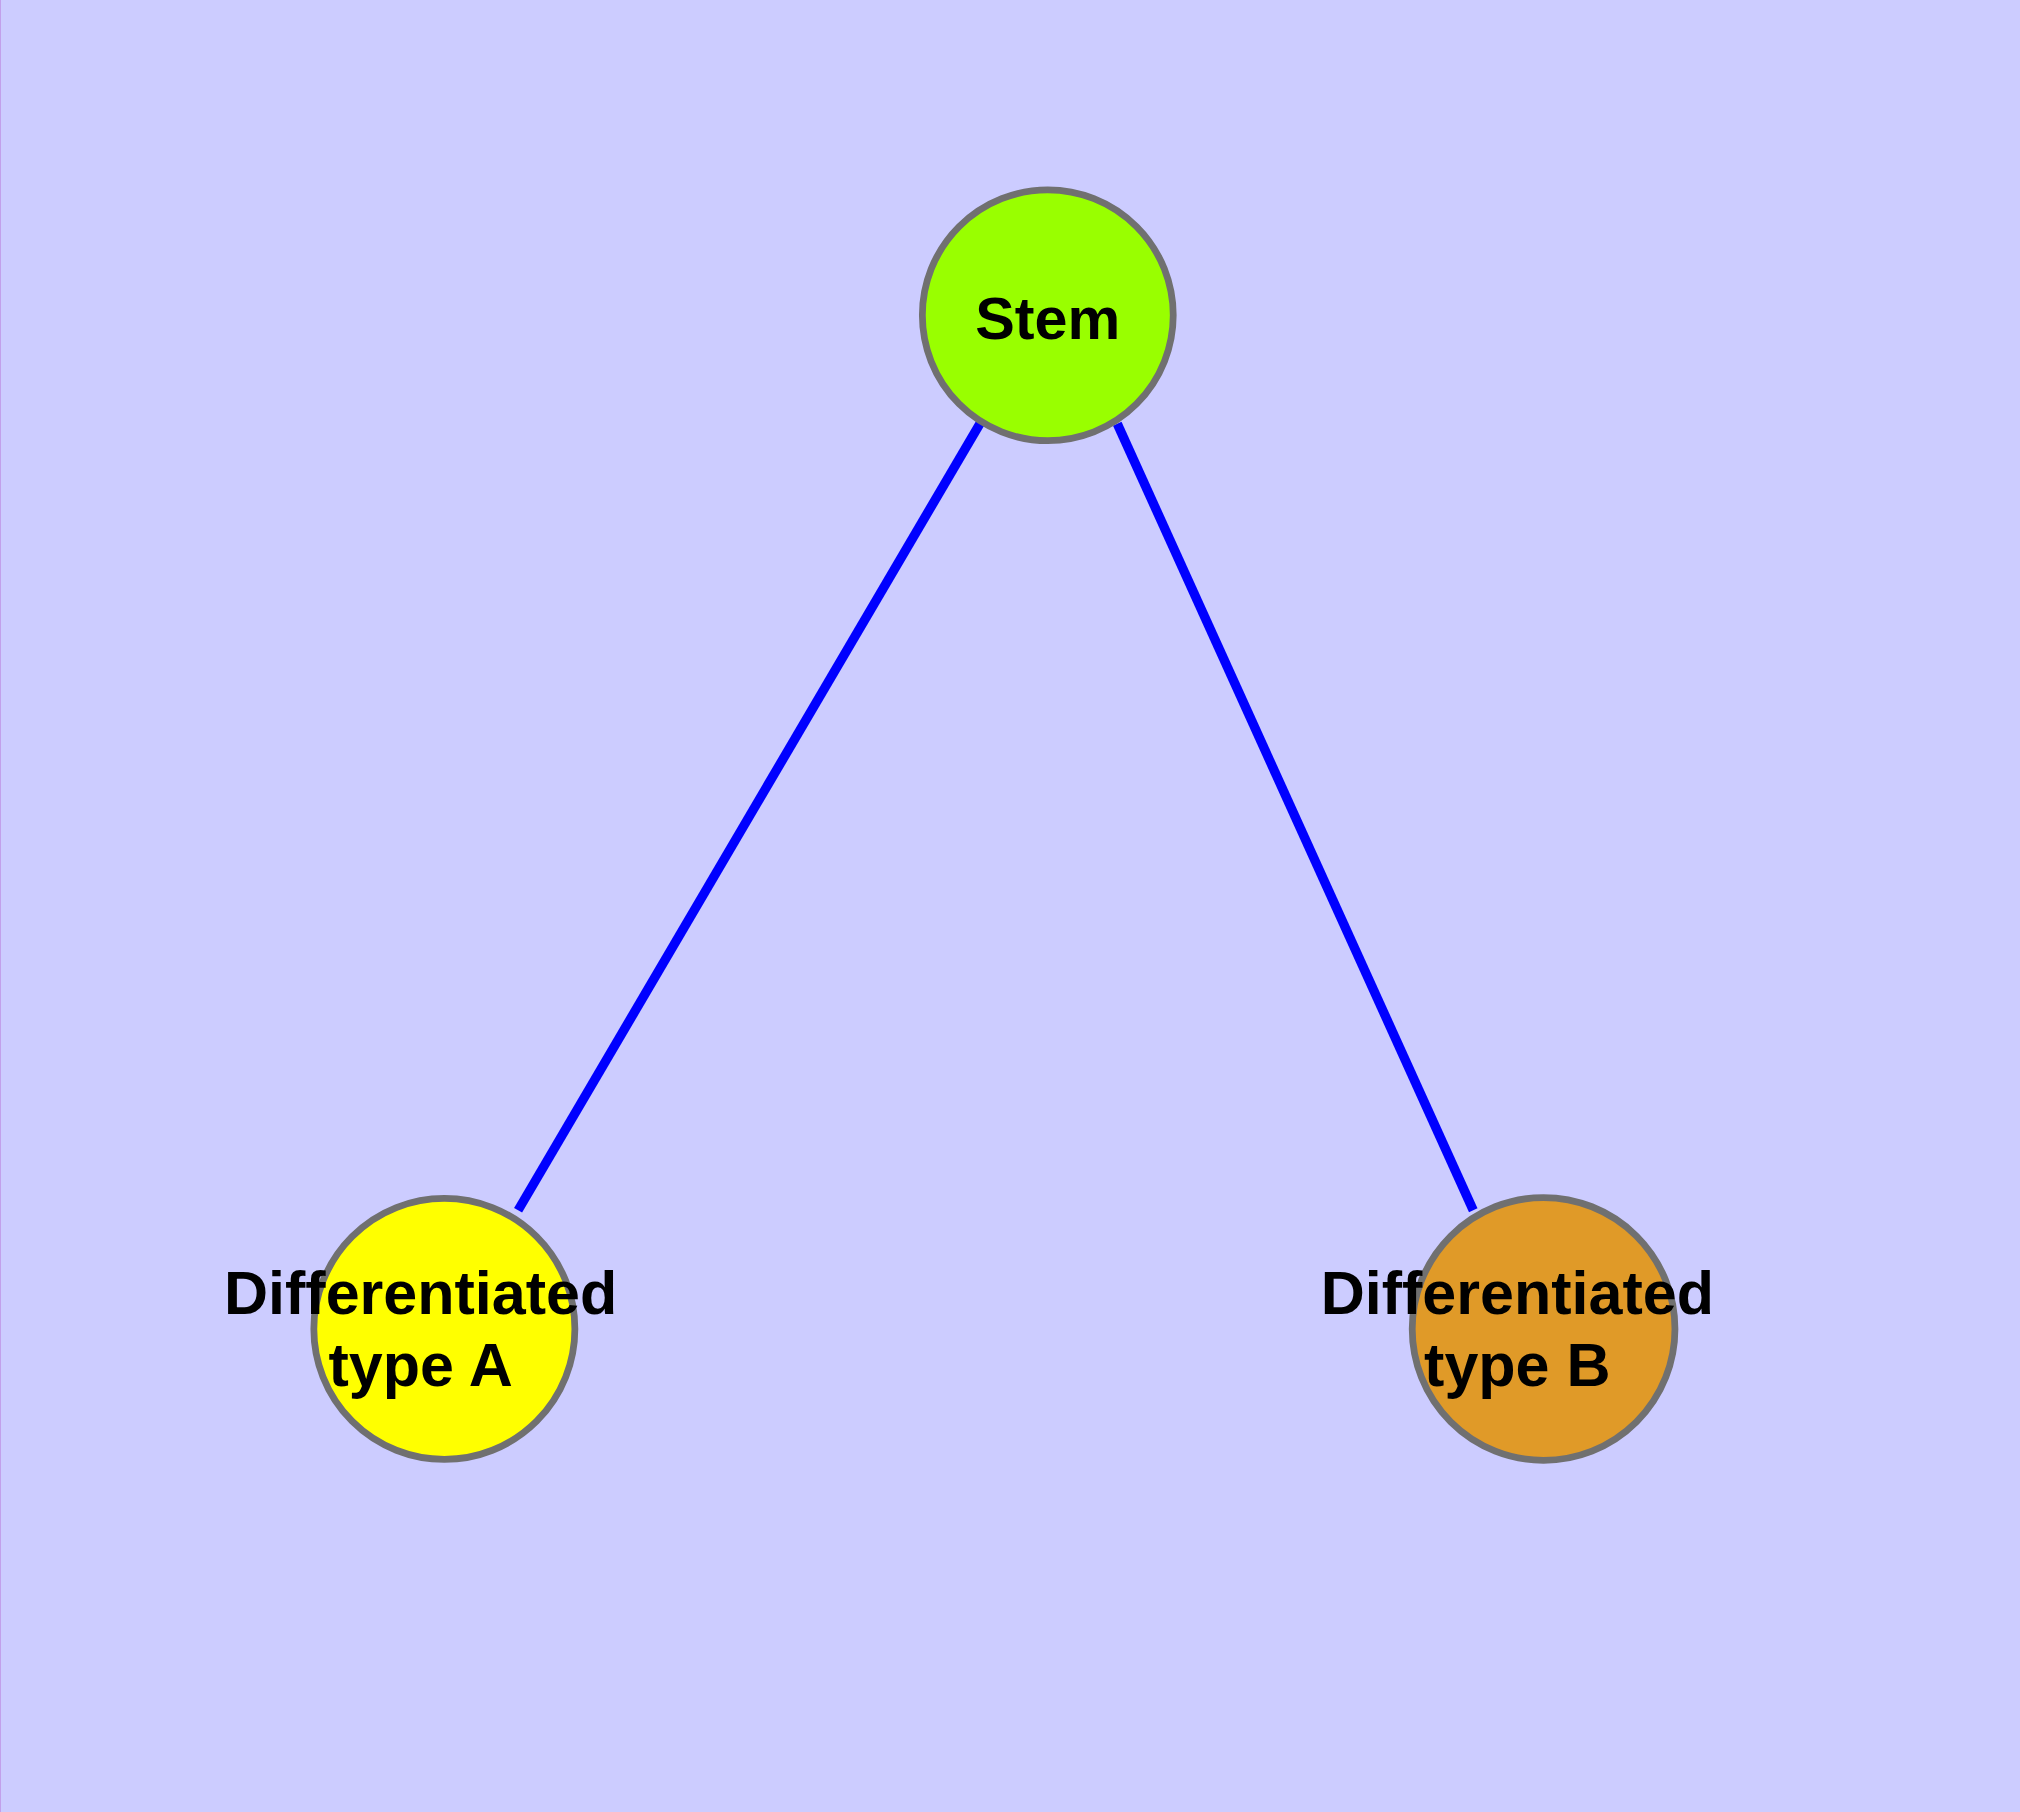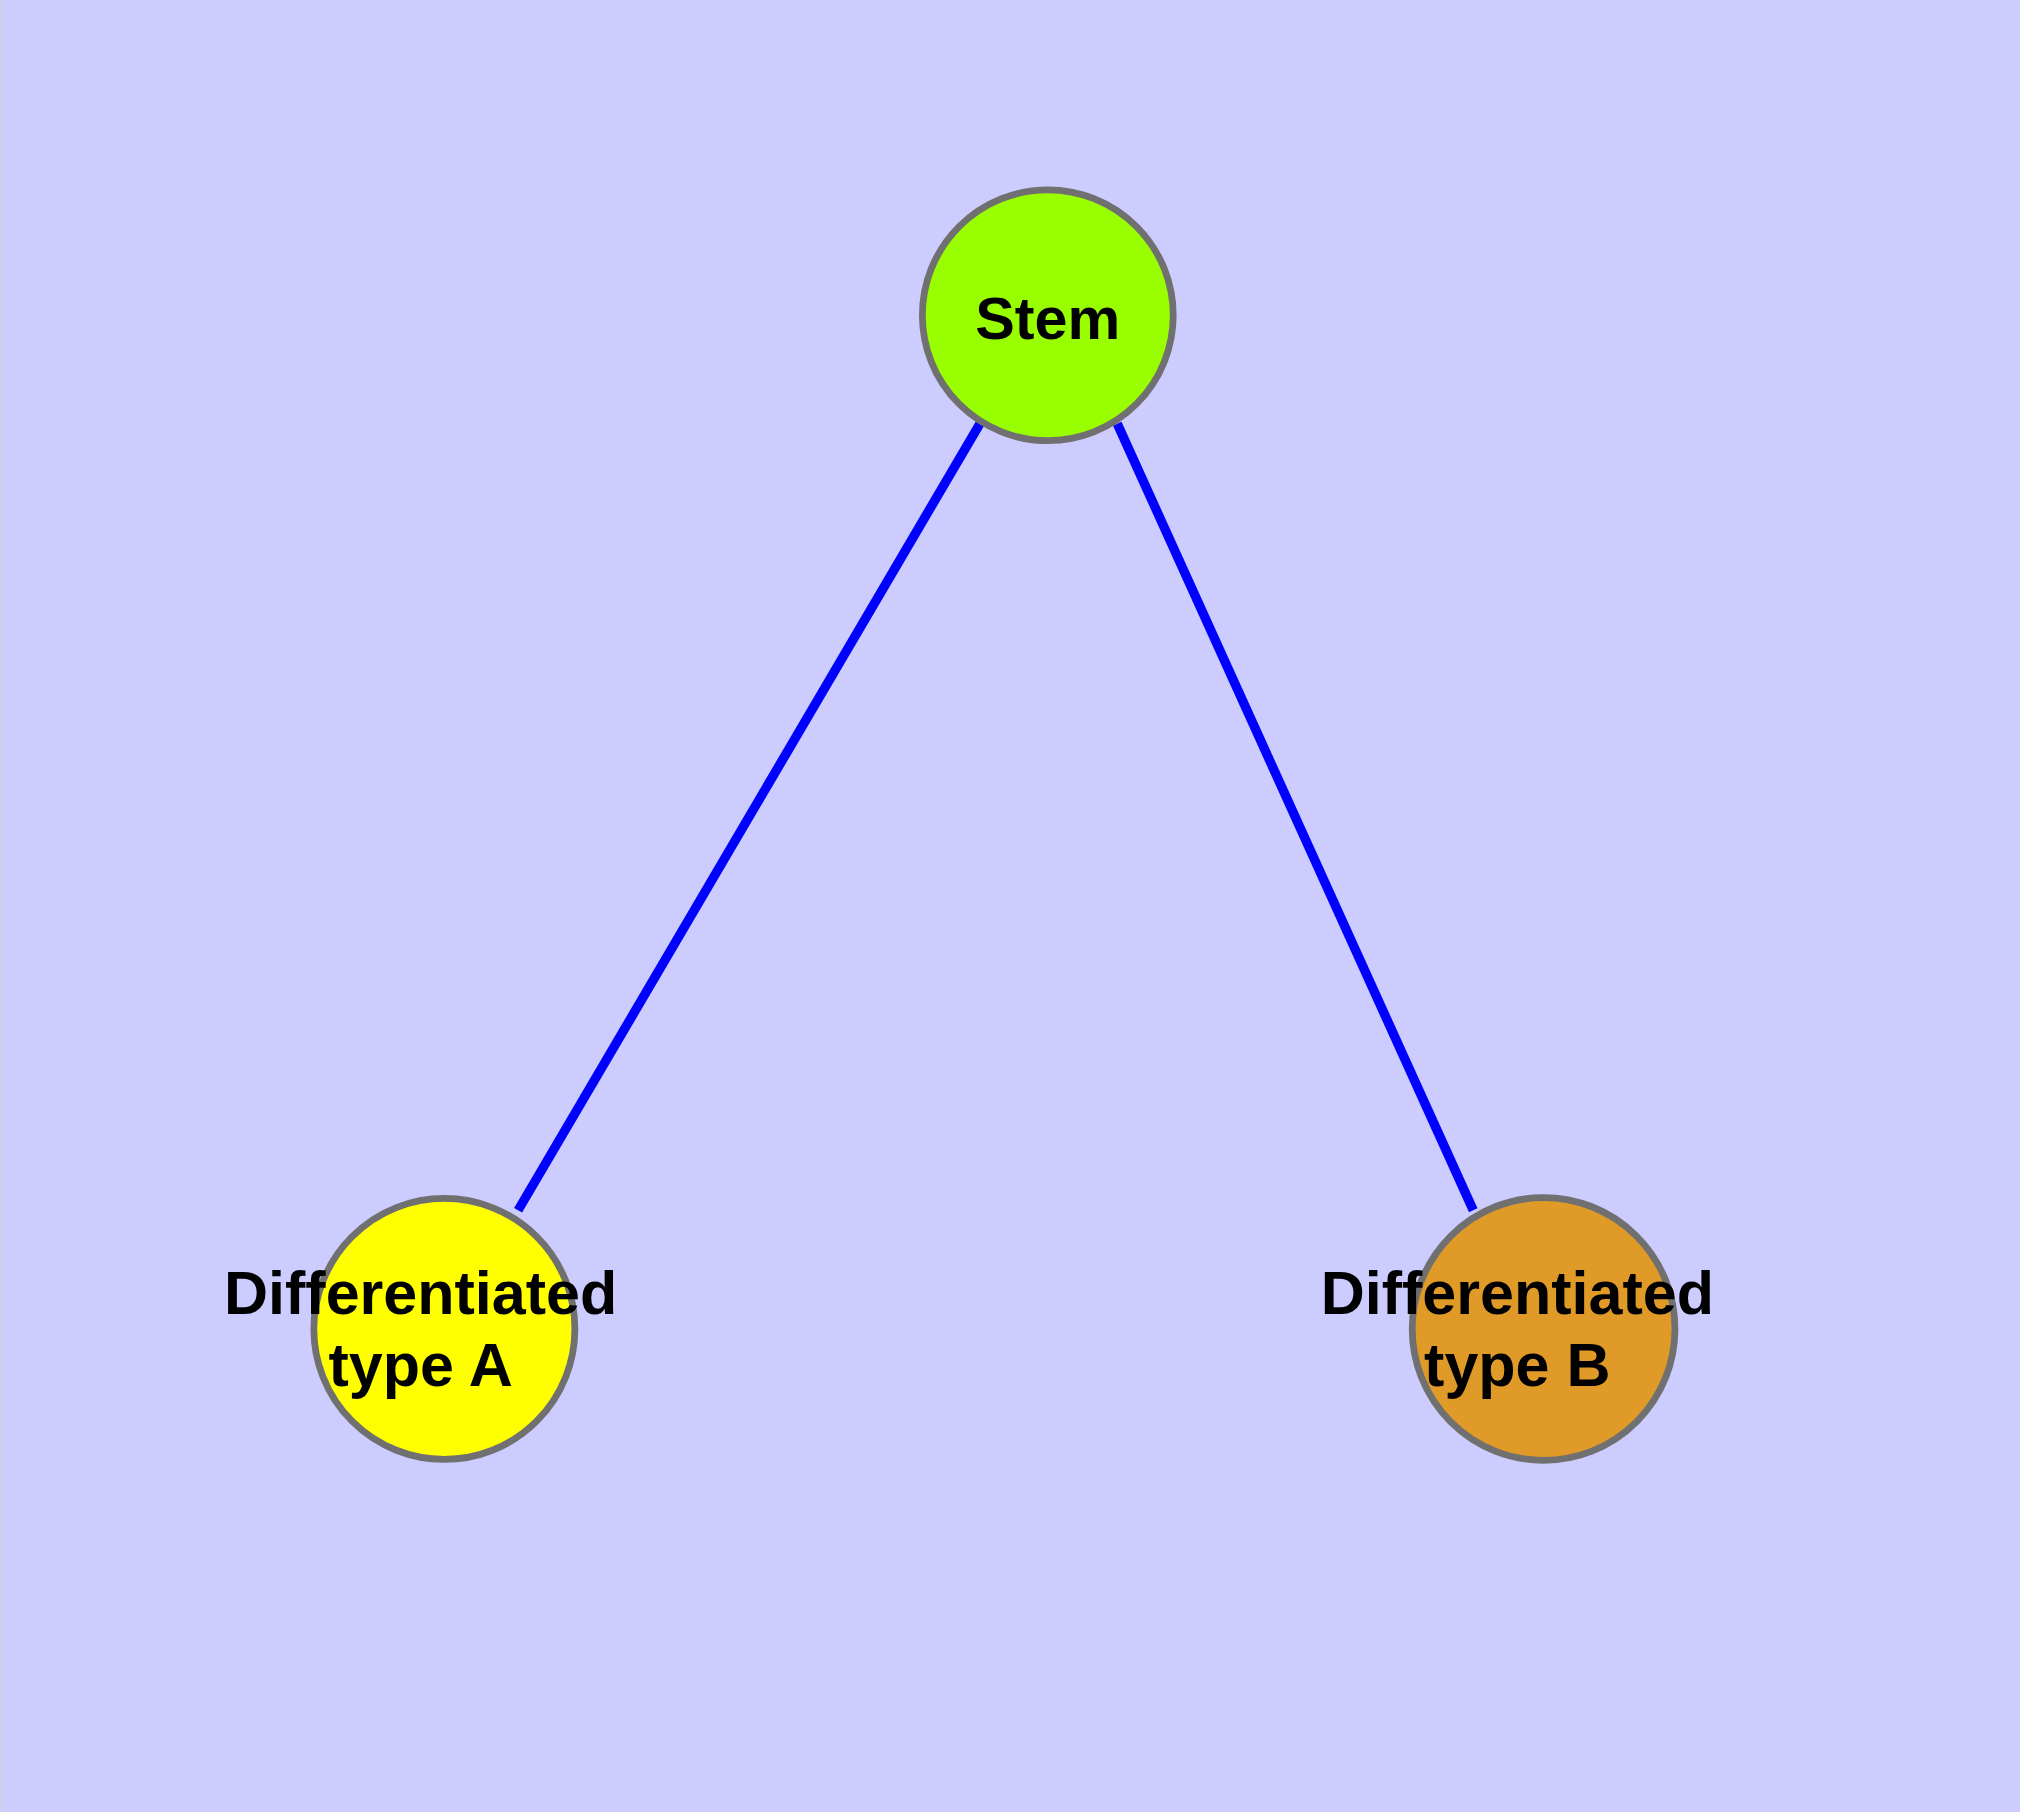--- a/index.html
+++ b/index.html
@@ -10,21 +10,21 @@
   body {
     width: 2021px;
     height: 1812px;
     overflow: hidden;
     font-family: "Liberation Sans", sans-serif;
   }
   #canvas-root {
     position: relative;
     width: 2021px;
     height: 1812px;
-    background: #fde047;
+    background: #a21caf;
   }
   #graph-svg {
     position: absolute;
     left: 0;
     top: 0;
     width: 2021px;
     height: 1812px;
     display: block;
   }
   .node-label {

